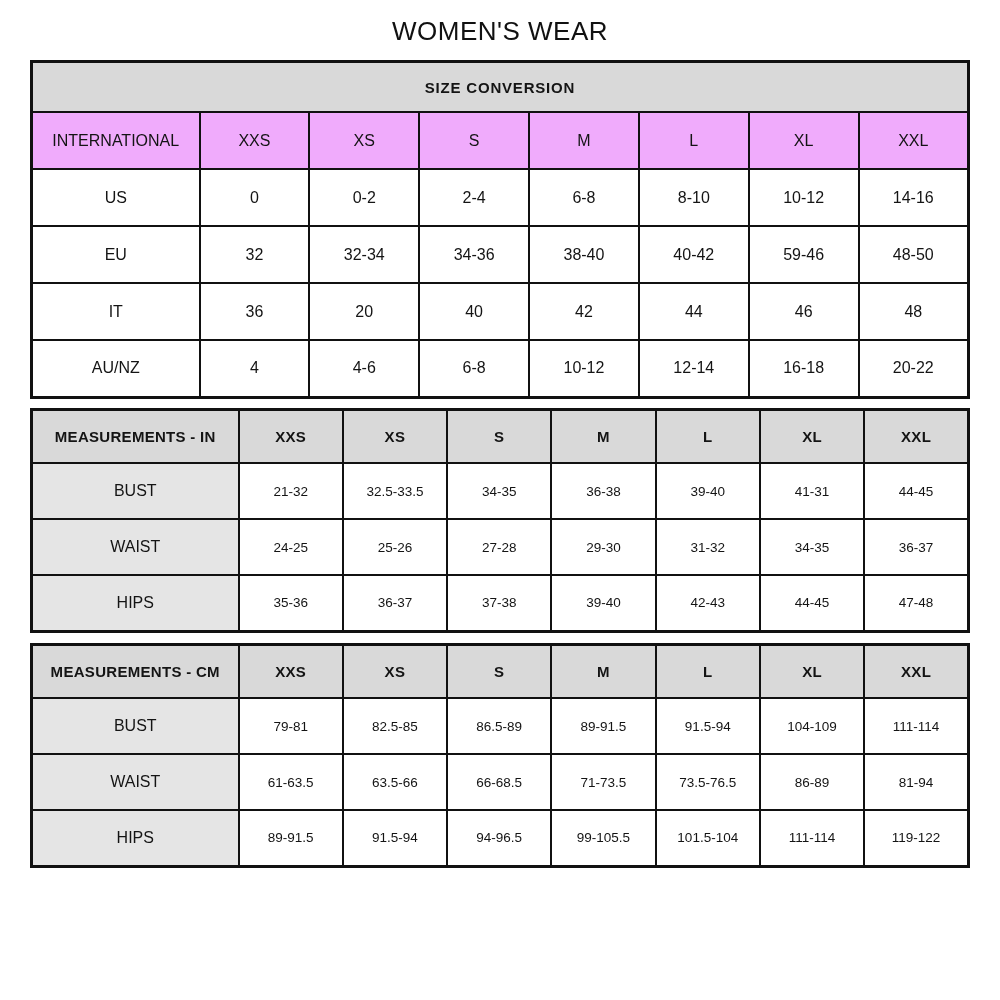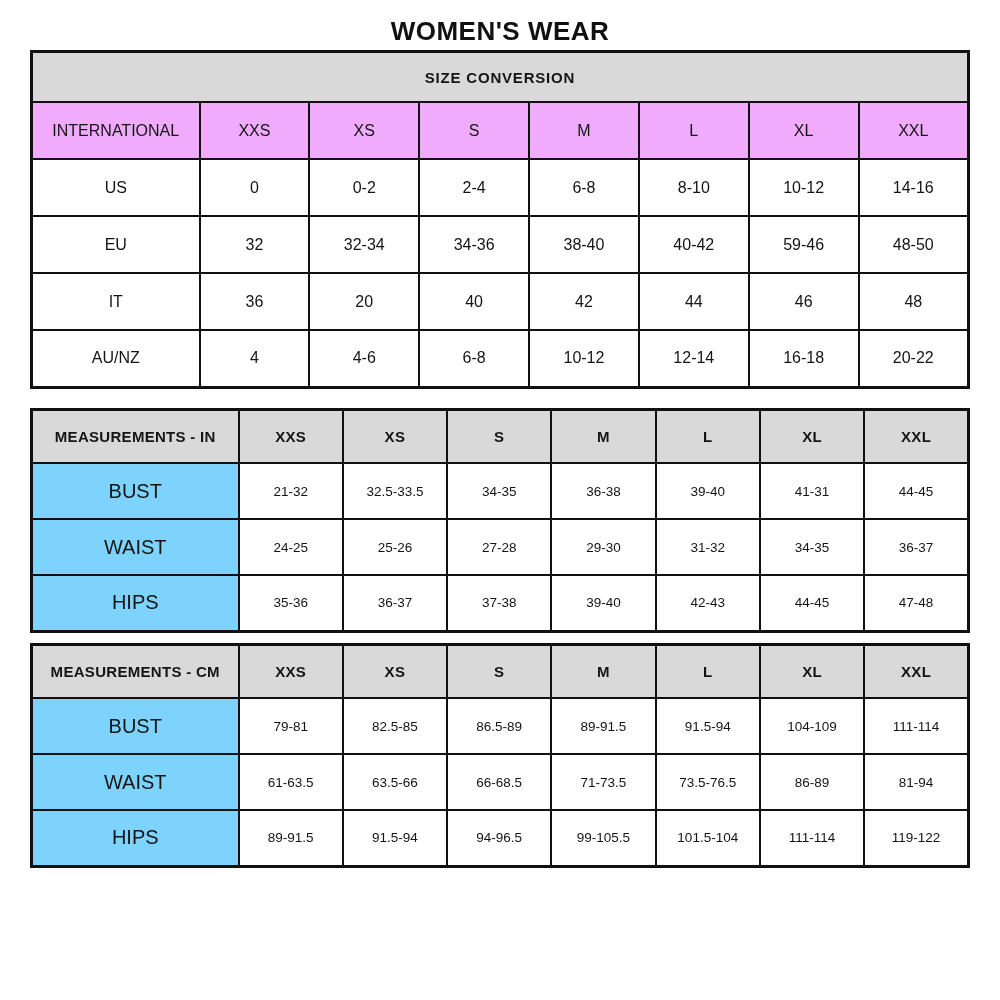--- a/index.html
+++ b/index.html
@@ -16,41 +16,41 @@
   .page{
     width:1000px;
     height:1000px;
     box-sizing:border-box;
     padding:10px 30px 14px 30px;
     background:#ffffff;
   }
   .page-title{
     text-align:center;
     font-size:26px;
-    font-weight:700;
+    font-weight:400;
     letter-spacing:0.5px;
-    margin:6px 0 3px 0;
+    margin:6px 0 13px 0;
     color:#111;
   }
   table{
     width:100%;
     border-collapse:collapse;
     table-layout:fixed;
     border:3px solid var(--border);
   }
   th,td{
     border:2.5px solid var(--border);
     text-align:center;
     vertical-align:middle;
     padding:0 4px;
     overflow:hidden;
     white-space:nowrap;
   }
   
-  .tbl-conv{margin-bottom:19px;}
+  .tbl-conv{margin-bottom:9px;}
   .tbl-conv .banner-cell{
     height:48px;
     background:var(--hdr-bg);
     font-size:15px;
     font-weight:700;
     letter-spacing:0.8px;
   }
   .tbl-conv tbody tr{height:57px;}
   .tbl-conv tbody th{font-weight:normal;font-size:16px;}
   .tbl-conv tbody td{font-weight:normal;font-size:16px;}
@@ -63,21 +63,21 @@
   
   .tbl-meas{margin-bottom:10px;padding-left:12px;}
   .tbl-meas tbody tr{height:56px;}
   .tbl-meas tbody tr.header-row{height:54px;}
   .tbl-meas tbody tr.header-row th{
     background:var(--hdr-bg);
     font-weight:700;
     font-size:15px;
     letter-spacing:0.3px;
   }
-  .tbl-meas tbody th{font-weight:normal;font-size:20px;background:#7dd3fc;}
+  .tbl-meas tbody th{font-weight:normal;font-size:16px;background:#e5e5e5;}
   .tbl-meas tbody td{font-size:13.5px;}
   .tbl-meas tbody tr:not(.header-row) th{font-weight:normal;}
 </style>
 </head>
 <body>
 
 <div class="page">
 
   <h1 class="page-title">WOMEN'S WEAR</h1>
 

